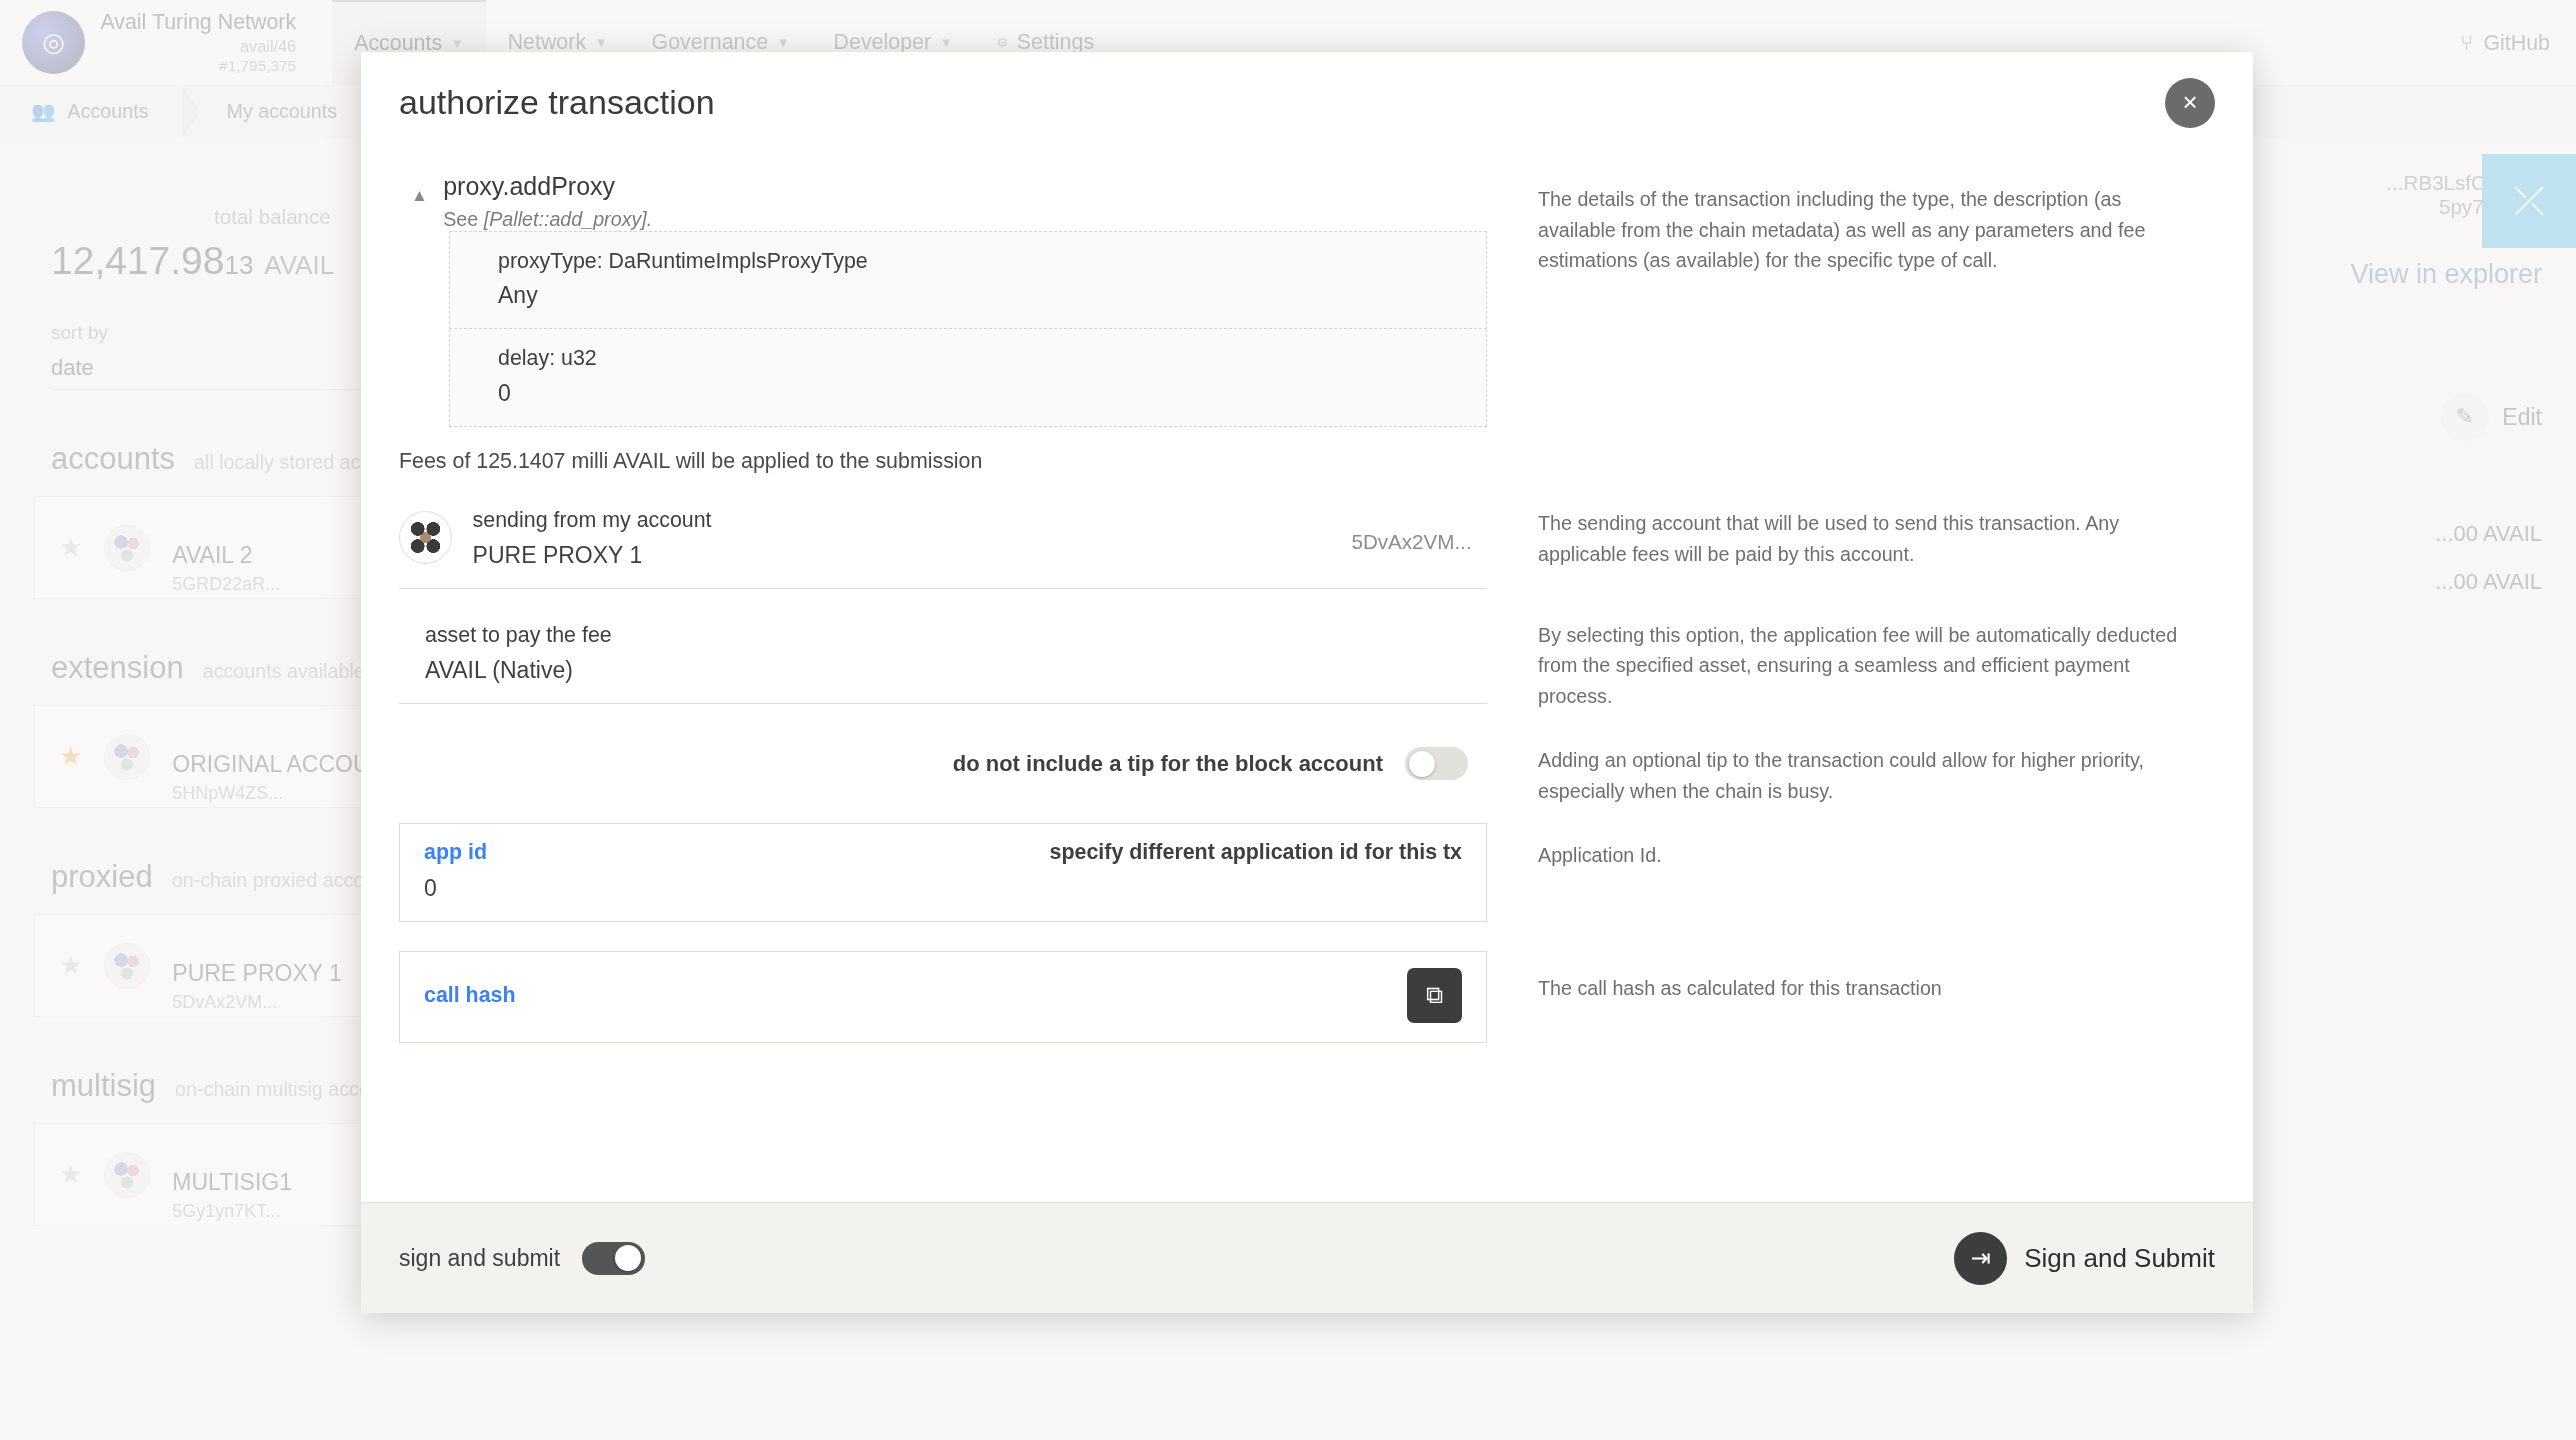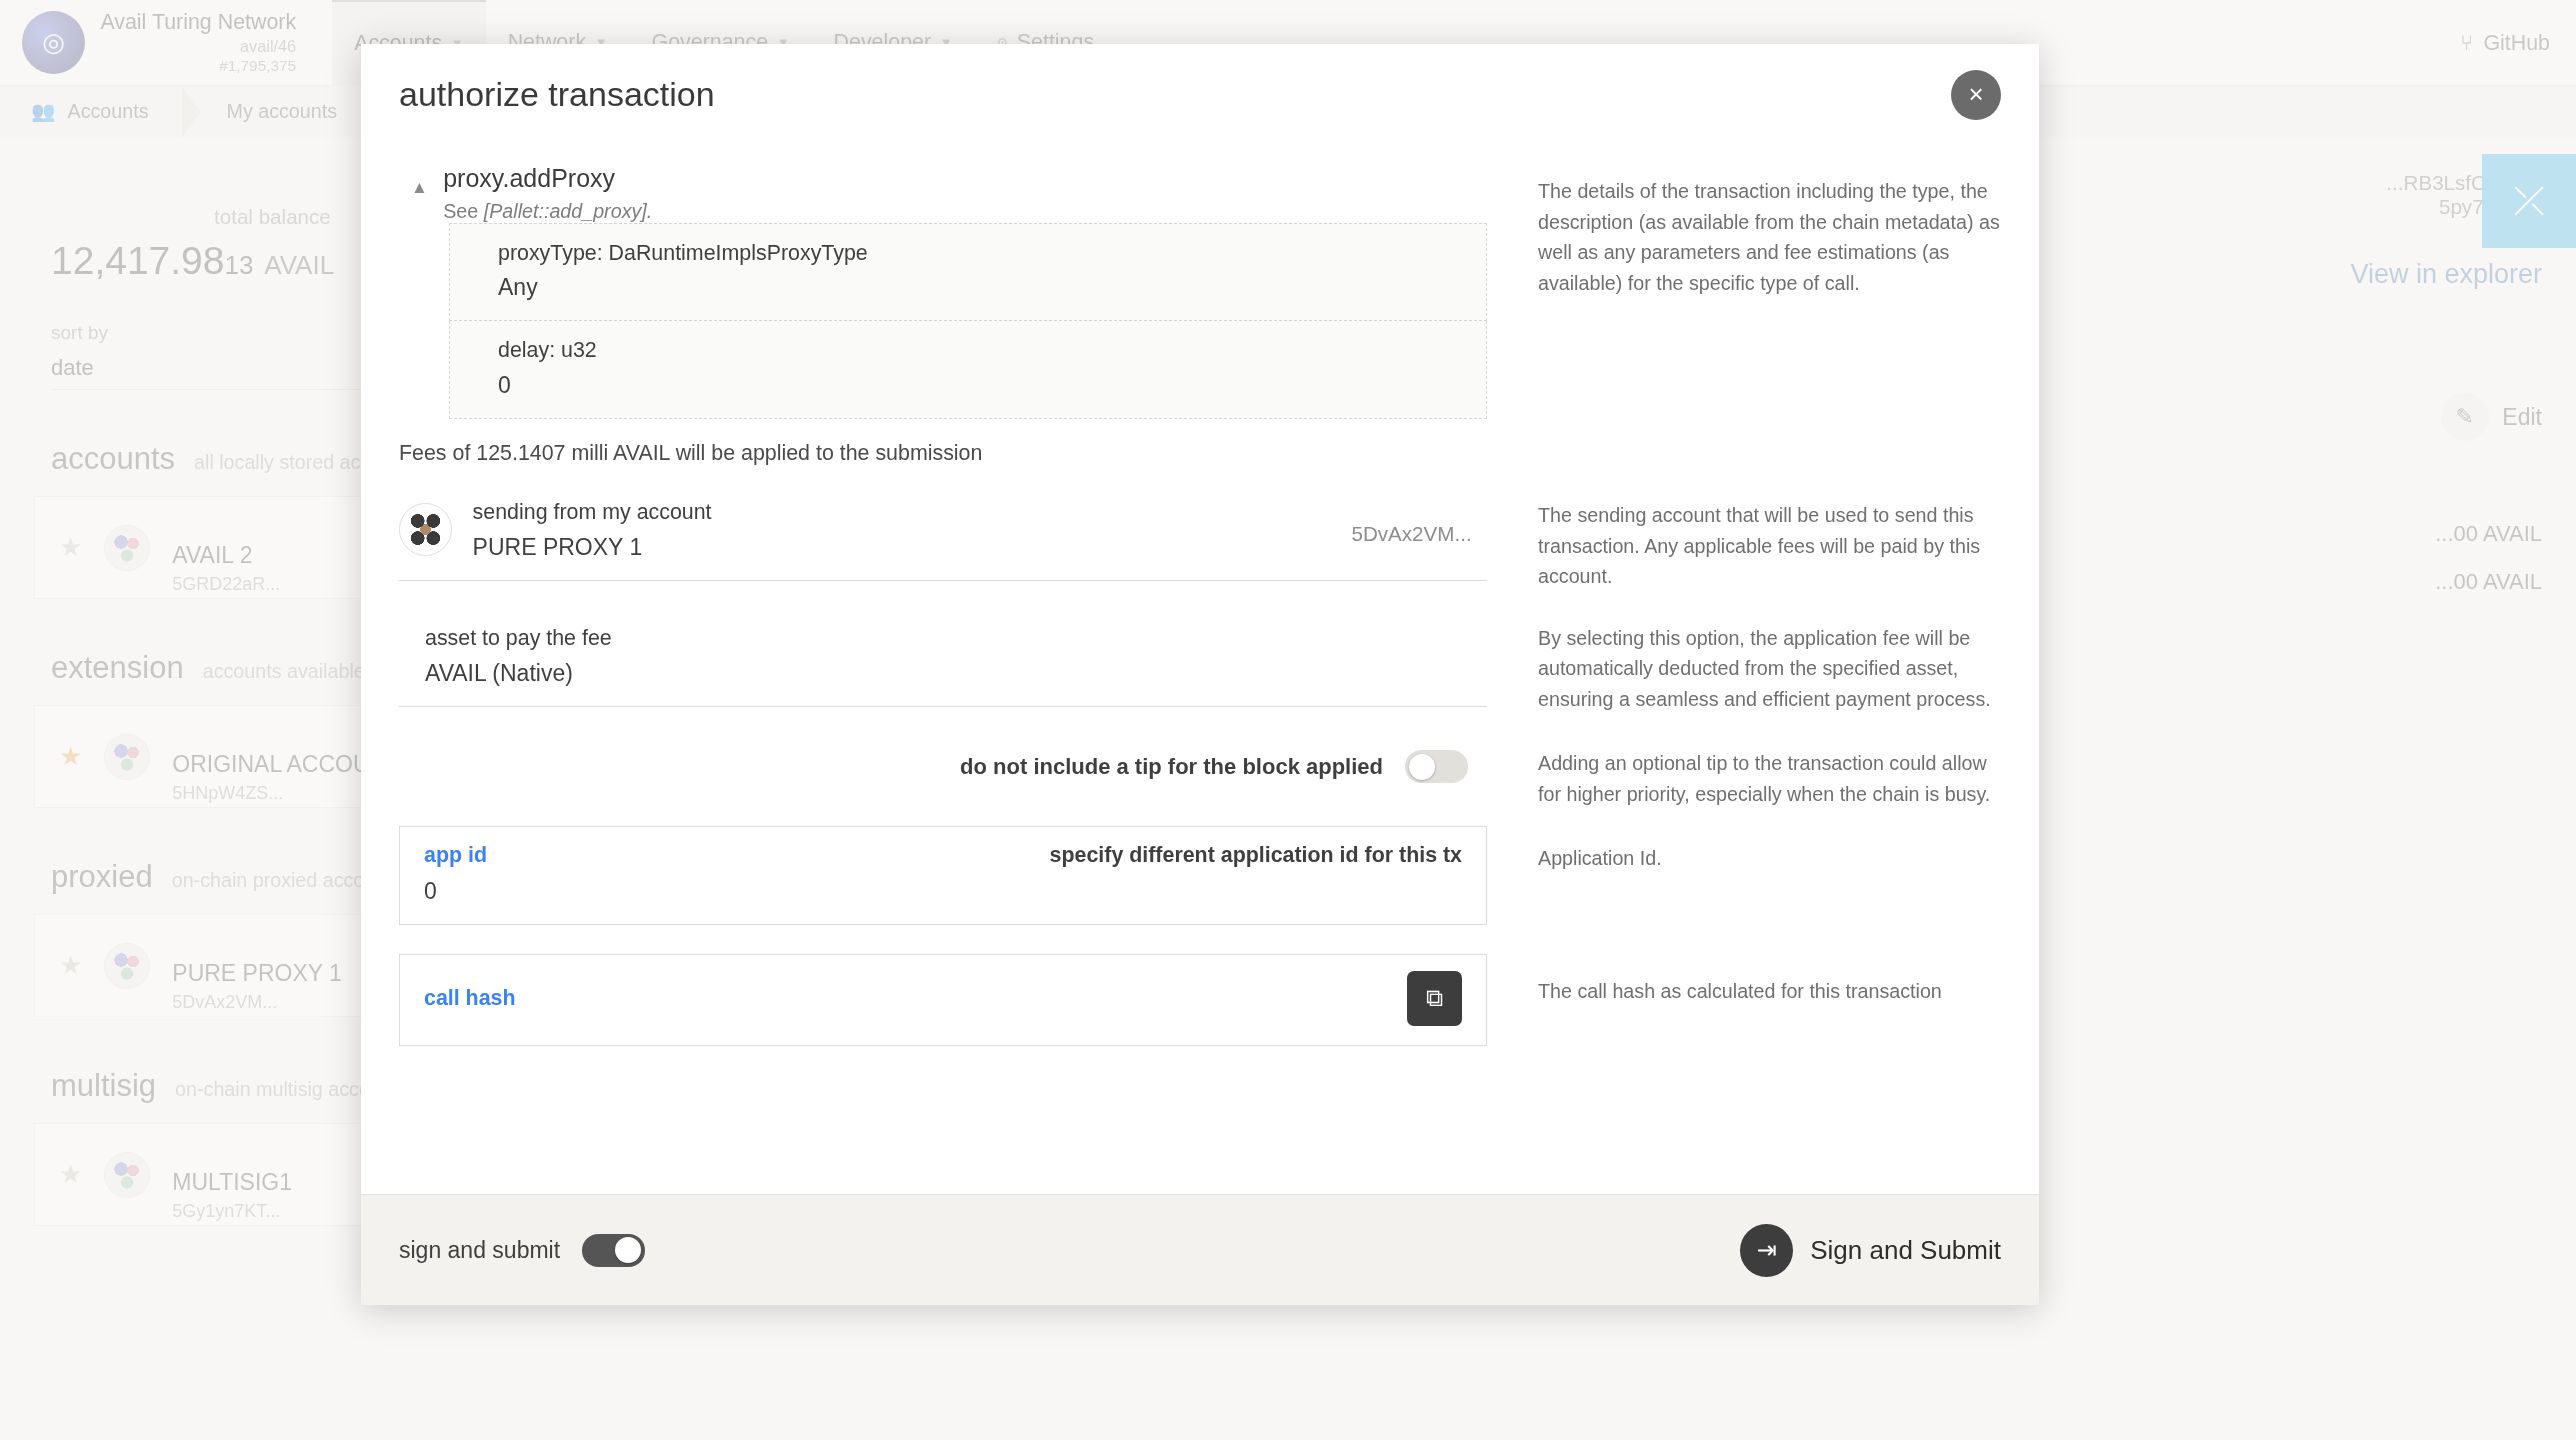--- a/index.html
+++ b/index.html
@@ -111,21 +111,21 @@
     position: absolute; top: 0; right: 0; width: 94px; height: 94px;
     background: #29abe2; color: #fff; display: flex; align-items: center; justify-content: center;
     font-size: 39px;
   }
 
   
   .dim { position: absolute; inset: 0; background: rgba(248,247,245,0.72); }
 
   
   .modal {
-    position: absolute; left: 361px; top: 44px; width: 1678px; height: 1261px;
+    position: absolute; left: 361px; top: 52px; width: 1892px; height: 1261px;
     background: #ffffff; box-shadow: 0 5.1px 34px rgba(0,0,0,0.18);
     display: flex; flex-direction: column;
   }
   .modal-header {
     height: 101px; display: flex; align-items: center; padding: 0 38px;
     position: relative;
   }
   .modal-title { font-size: 34px; color: #3a3a3a; font-weight: 400; }
   .modal-close {
     position: absolute; right: 38px; top: 50%; transform: translateY(-50%);
@@ -454,21 +454,21 @@
             <div class="label">asset to pay the fee</div>
             <div class="value">AVAIL (Native)</div>
           </div>
         </div>
         <div class="field-help">By selecting this option, the application fee will be automatically deducted from the specified asset, ensuring a seamless and efficient payment process.</div>
       </div>
 
       <div class="row" style="margin-top:12px;">
         <div class="field-left">
           <div class="tip-row">
-            <div class="tip-label">do not include a tip for the block applied</div>
+            <div class="tip-label">do not include a tip for the block account</div>
             <div class="toggle">
                 <div class="knob"></div>
               </div>
           </div>
         </div>
         <div class="field-help" style="padding-top:22px;">Adding an optional tip to the transaction could allow for higher priority, especially when the chain is busy.</div>
       </div>
 
       <div class="row" style="margin-top:5.1px;">
         <div class="field-left">

